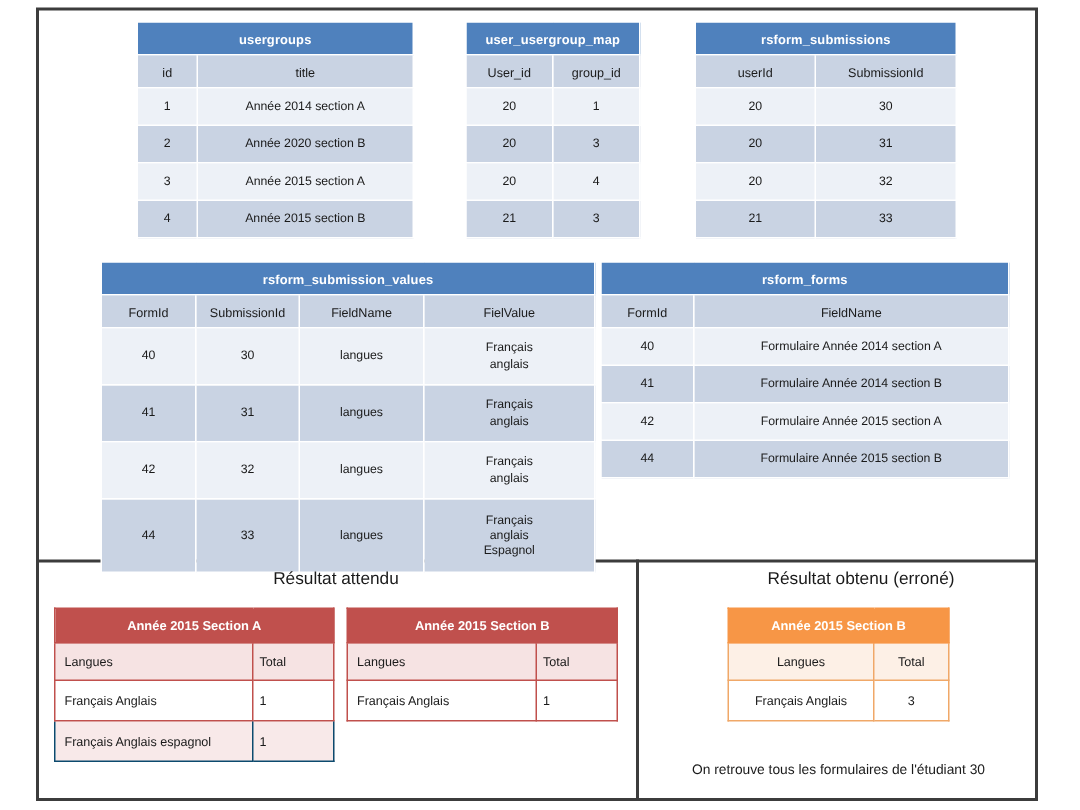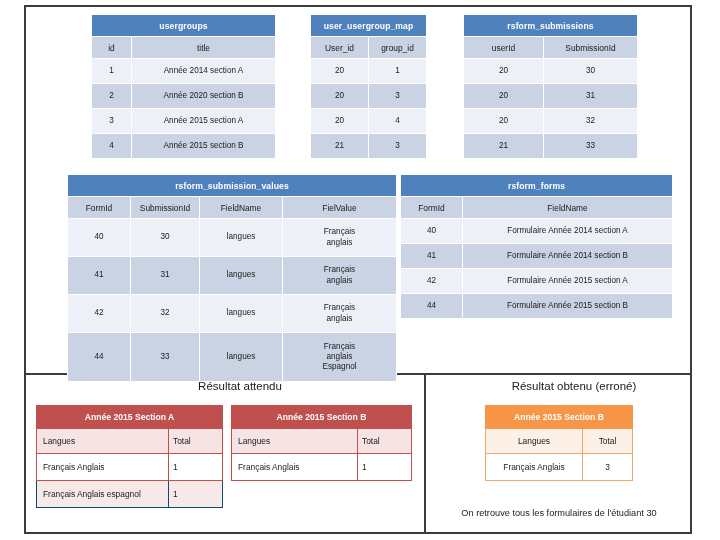--- a/index.html
+++ b/index.html
@@ -338,21 +338,21 @@
       <td class="c">42</td>
       <td class="c">Formulaire Année 2015 section A</td>
     </tr>
     <tr class="even">
       <td class="c">44</td>
       <td class="c">Formulaire Année 2015  section B</td>
     </tr>
   </tbody>
     </table>
 
-  <div class="panel-title" style="left:26px; top:380px; width:396px;padding-left:16px;">Résultat attendu</div>
+  <div class="panel-title" style="left:26px; top:380px; width:396px;">Résultat attendu</div>
 
   <table class="rtbl" style="left:36px; top:405px; width:186px;">
     <colgroup>
         <col style="width:132px">
         <col style="width:54px">
       </colgroup>
     <tbody>
         <tr>
           <td class="rhead" colspan="2">Année 2015 Section A</td>
         </tr>

